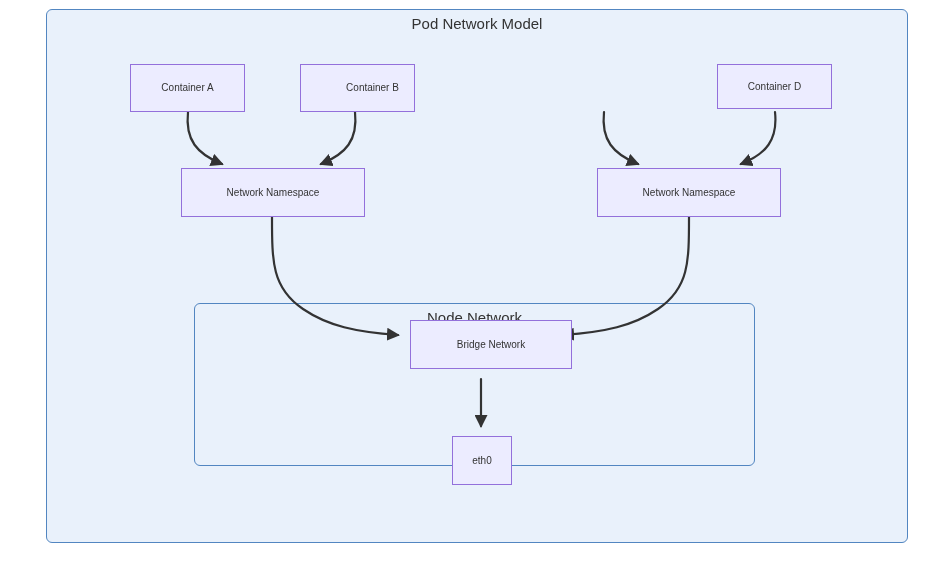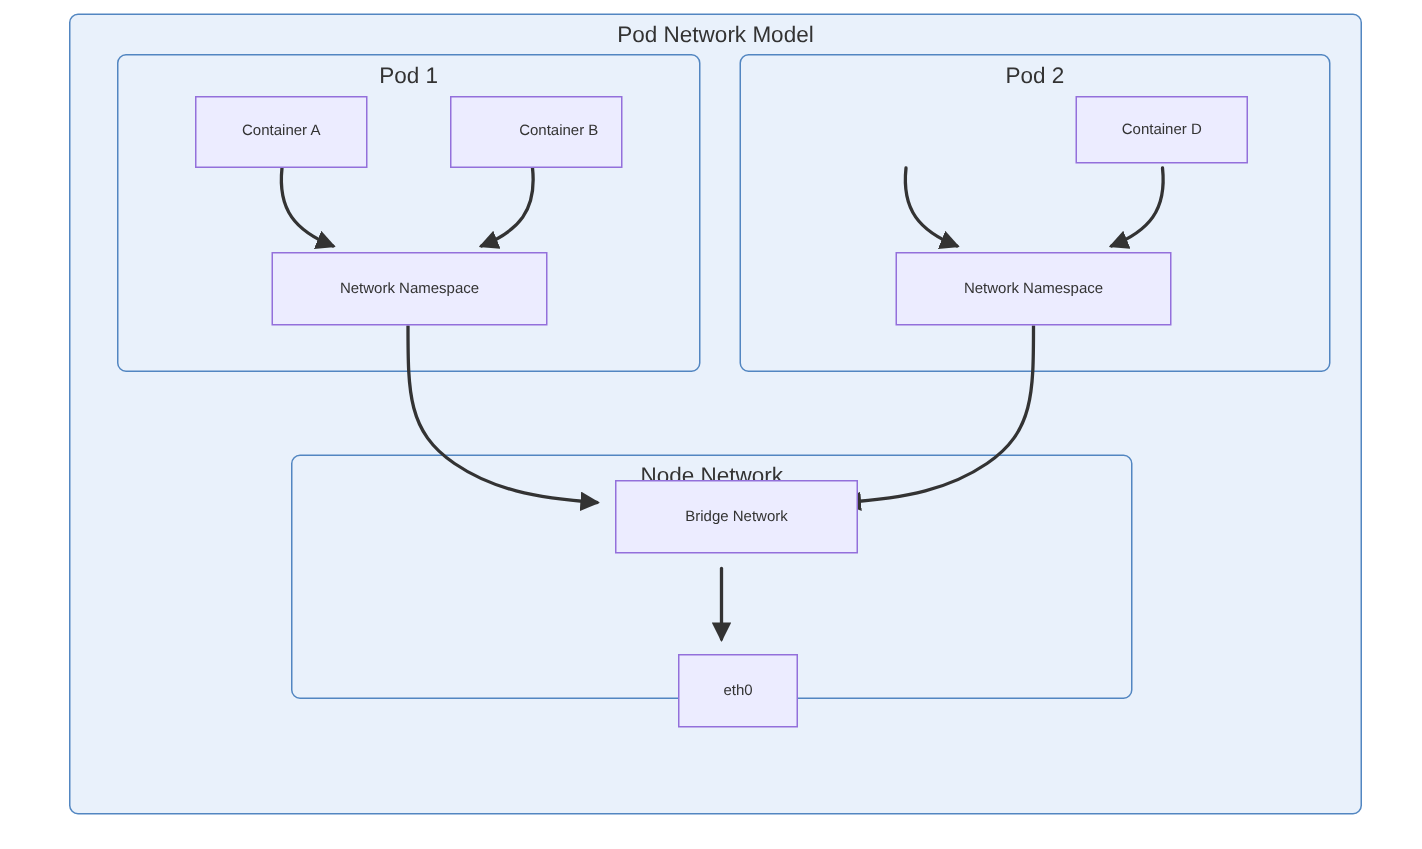--- a/index.html
+++ b/index.html
@@ -77,38 +77,32 @@
     user-select: none;
   }
 
   .node.container-a { left: 130px; top: 64px;  width: 115px; height: 48px; }
   .node.container-b { left: 300px; top: 64px;  width: 115px; height: 48px; padding-left: 30px; }
   .node.container-c { left: 547px; top: 64px;  width: 115px; height: 48px; }
   .node.container-d { left: 717px; top: 64px;  width: 115px; height: 45px; }
   .node.ns1         { left: 181px; top: 168px; width: 184px; height: 49px; }
   .node.ns2         { left: 597px; top: 168px; width: 184px; height: 49px; }
   .node.bridge      { left: 410px; top: 320px; width: 162px; height: 49px; }
-  .node.eth0        { left: 452px; top: 436px; width: 80px;  height: 49px; }
+  .node.eth0        { left: 452px; top: 436px; width: 60px;  height: 49px; }
 </style>
 </head>
 <body>
 
 <div class="canvas">
 
   <div class="cluster outer">
     <div class="cluster-label">Pod Network Model</div>
   </div>
 
-  <div class="cluster pod1">
-    <div class="cluster-label">Pod 1</div>
-  </div>
 
-  <div class="cluster pod2">
-    <div class="cluster-label">Pod 2</div>
-  </div>
 
   <div class="cluster node-net">
     <div class="cluster-label">Node Network</div>
   </div>
 
   <svg class="edges" viewBox="0 0 948 566" xmlns="http://www.w3.org/2000/svg">
     <defs>
       <marker id="arrow" viewBox="0 0 10 10" refX="8.5" refY="5" markerUnits="userSpaceOnUse" markerWidth="13" markerHeight="13" orient="auto">
         <path class="arrowhead-shape" d="M0,0 L10,5 L0,10 z"></path>
       </marker>

